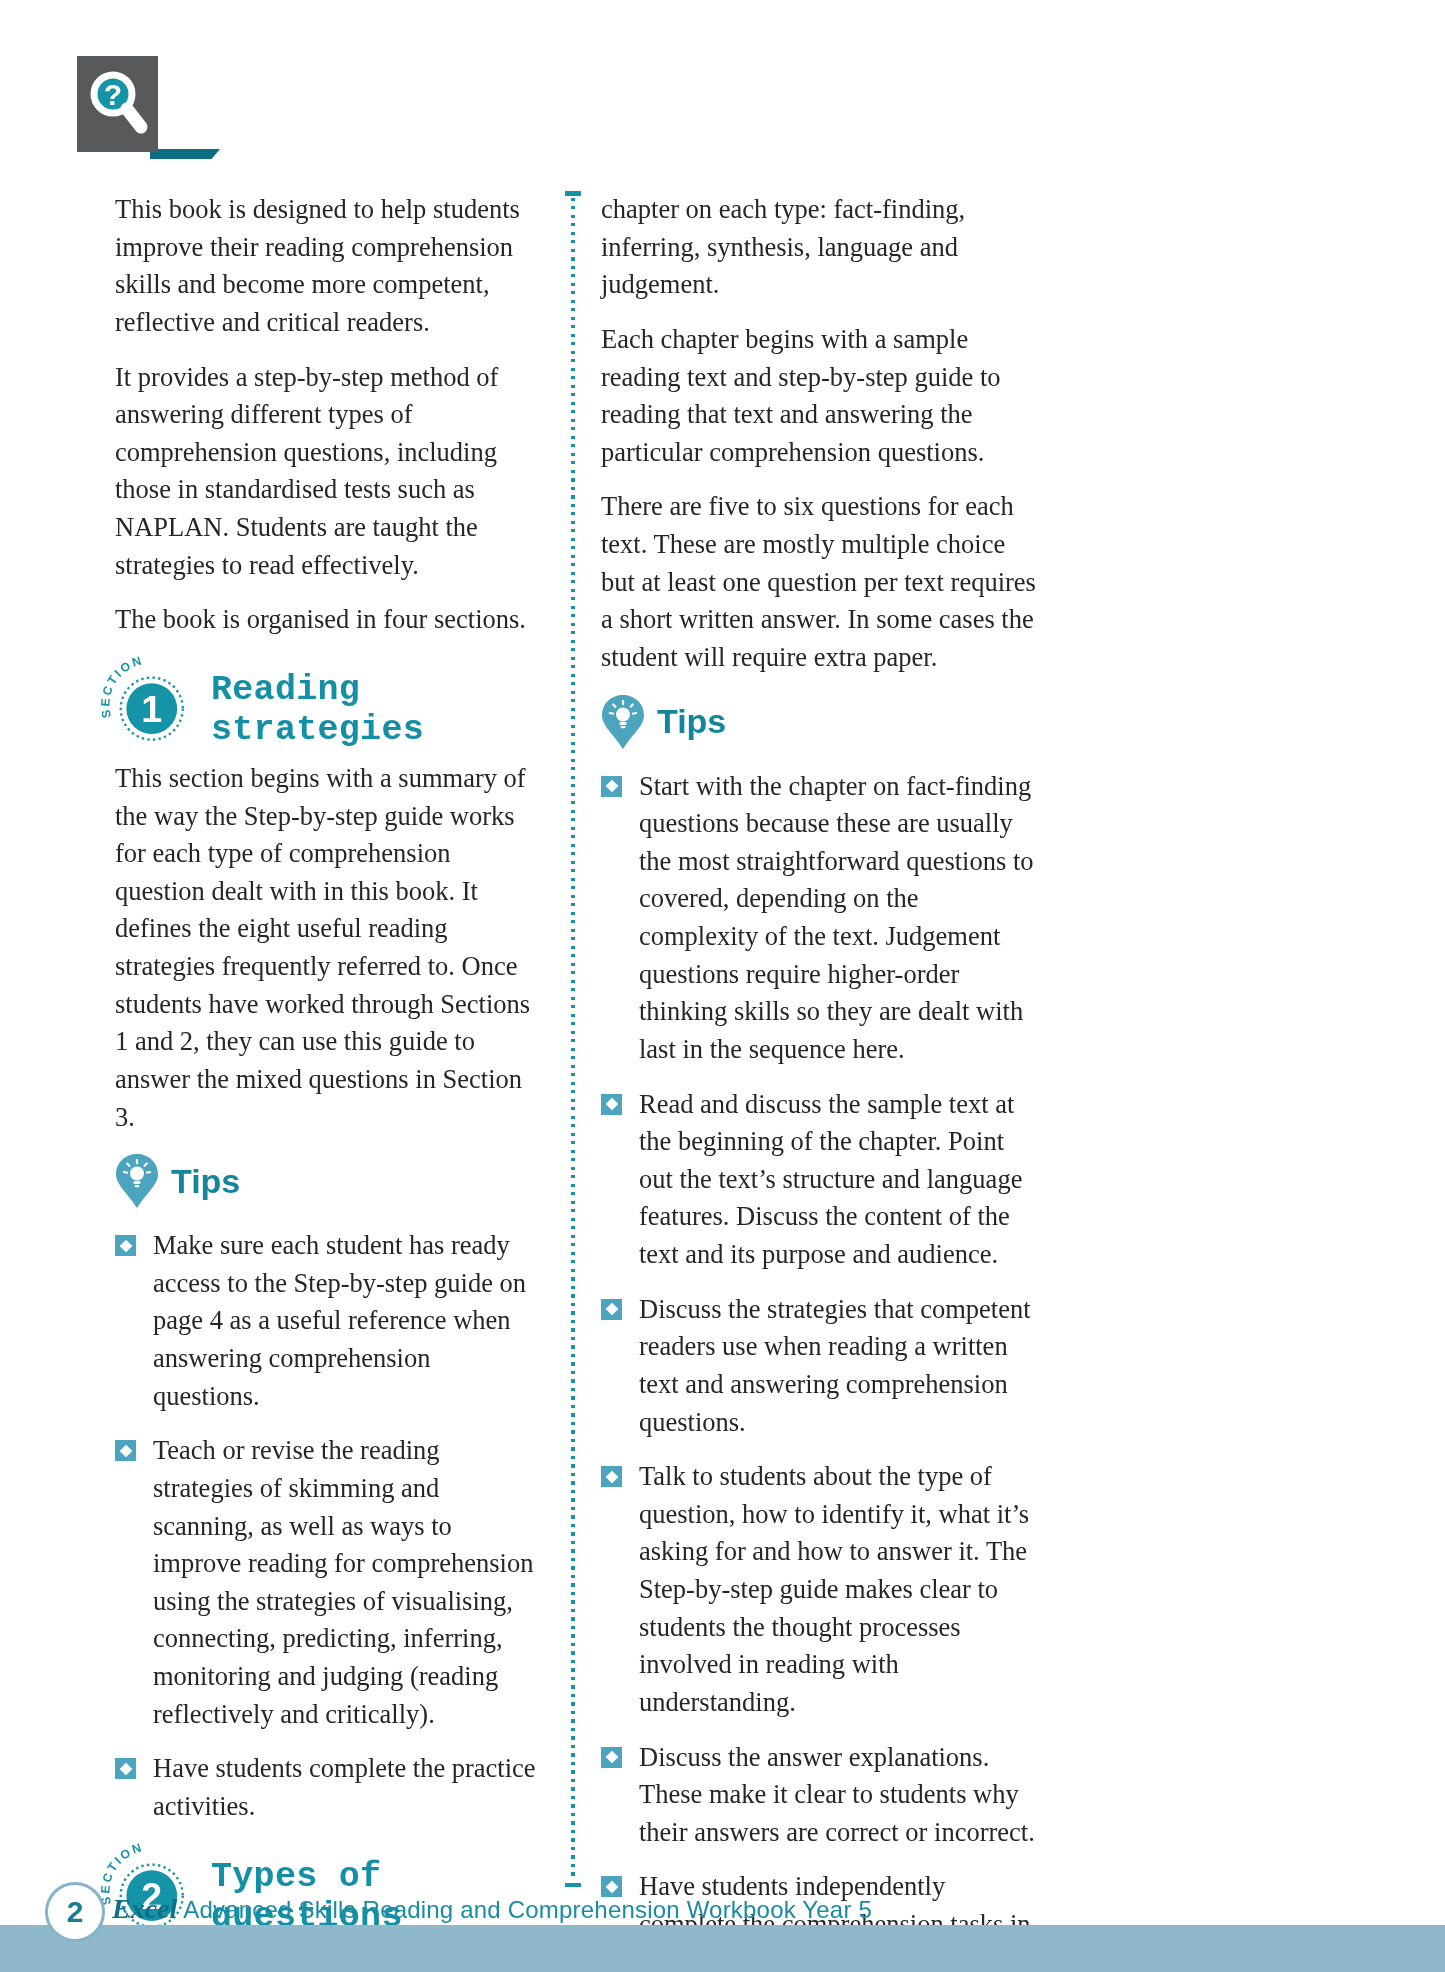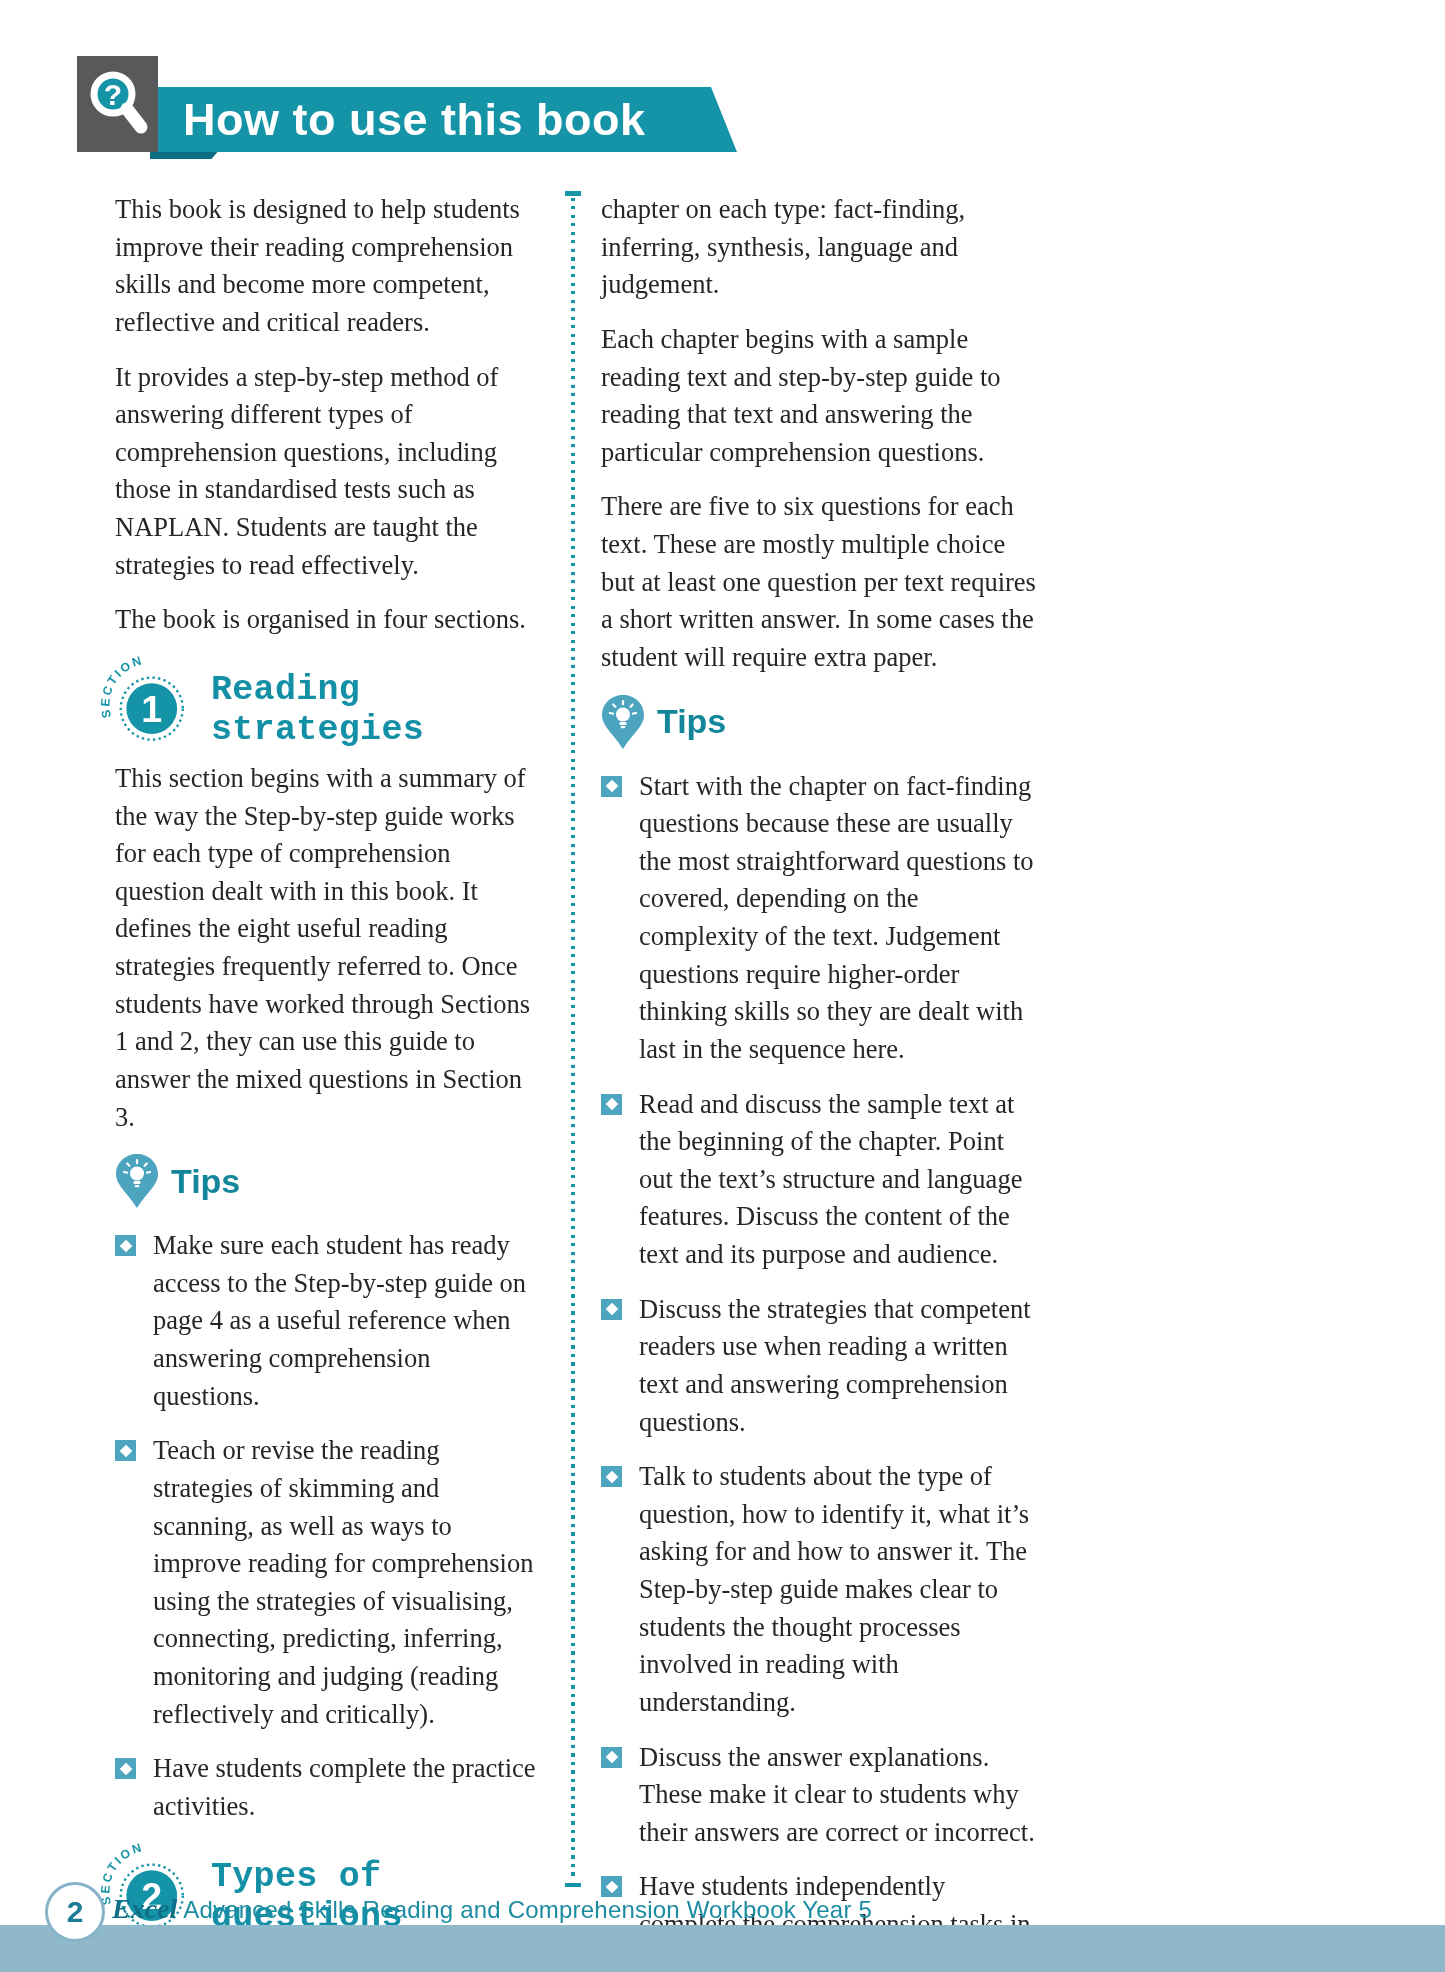--- a/index.html
+++ b/index.html
@@ -69,23 +69,20 @@
 
   .badge-word{font-family:"Liberation Sans",sans-serif;font-weight:bold;font-size:13px;letter-spacing:2.5px;fill:var(--teal);}
   .badge-num{font-family:"Liberation Sans",sans-serif;font-weight:bold;font-size:40px;fill:#fff;}
 </style>
 </head>
 <body>
 
 <div class="page">
 
   <div class="banner-fold"></div>
-  <div class="banner">
-    <h1>How to use this book</h1>
-  </div>
   <div class="icon-square">
     <svg viewBox="0 0 66 80">
       <circle cx="28" cy="30" r="19" fill="#1593a7" stroke="#ffffff" stroke-width="7"></circle>
       <text x="28" y="41" text-anchor="middle" font-family="Liberation Sans, sans-serif" font-weight="bold" font-size="30" fill="#ffffff">?</text>
       <line x1="42" y1="45" x2="56" y2="63" stroke="#ffffff" stroke-width="13" stroke-linecap="round"></line>
     </svg>
   </div>
 
   <div class="divider"></div>
 

